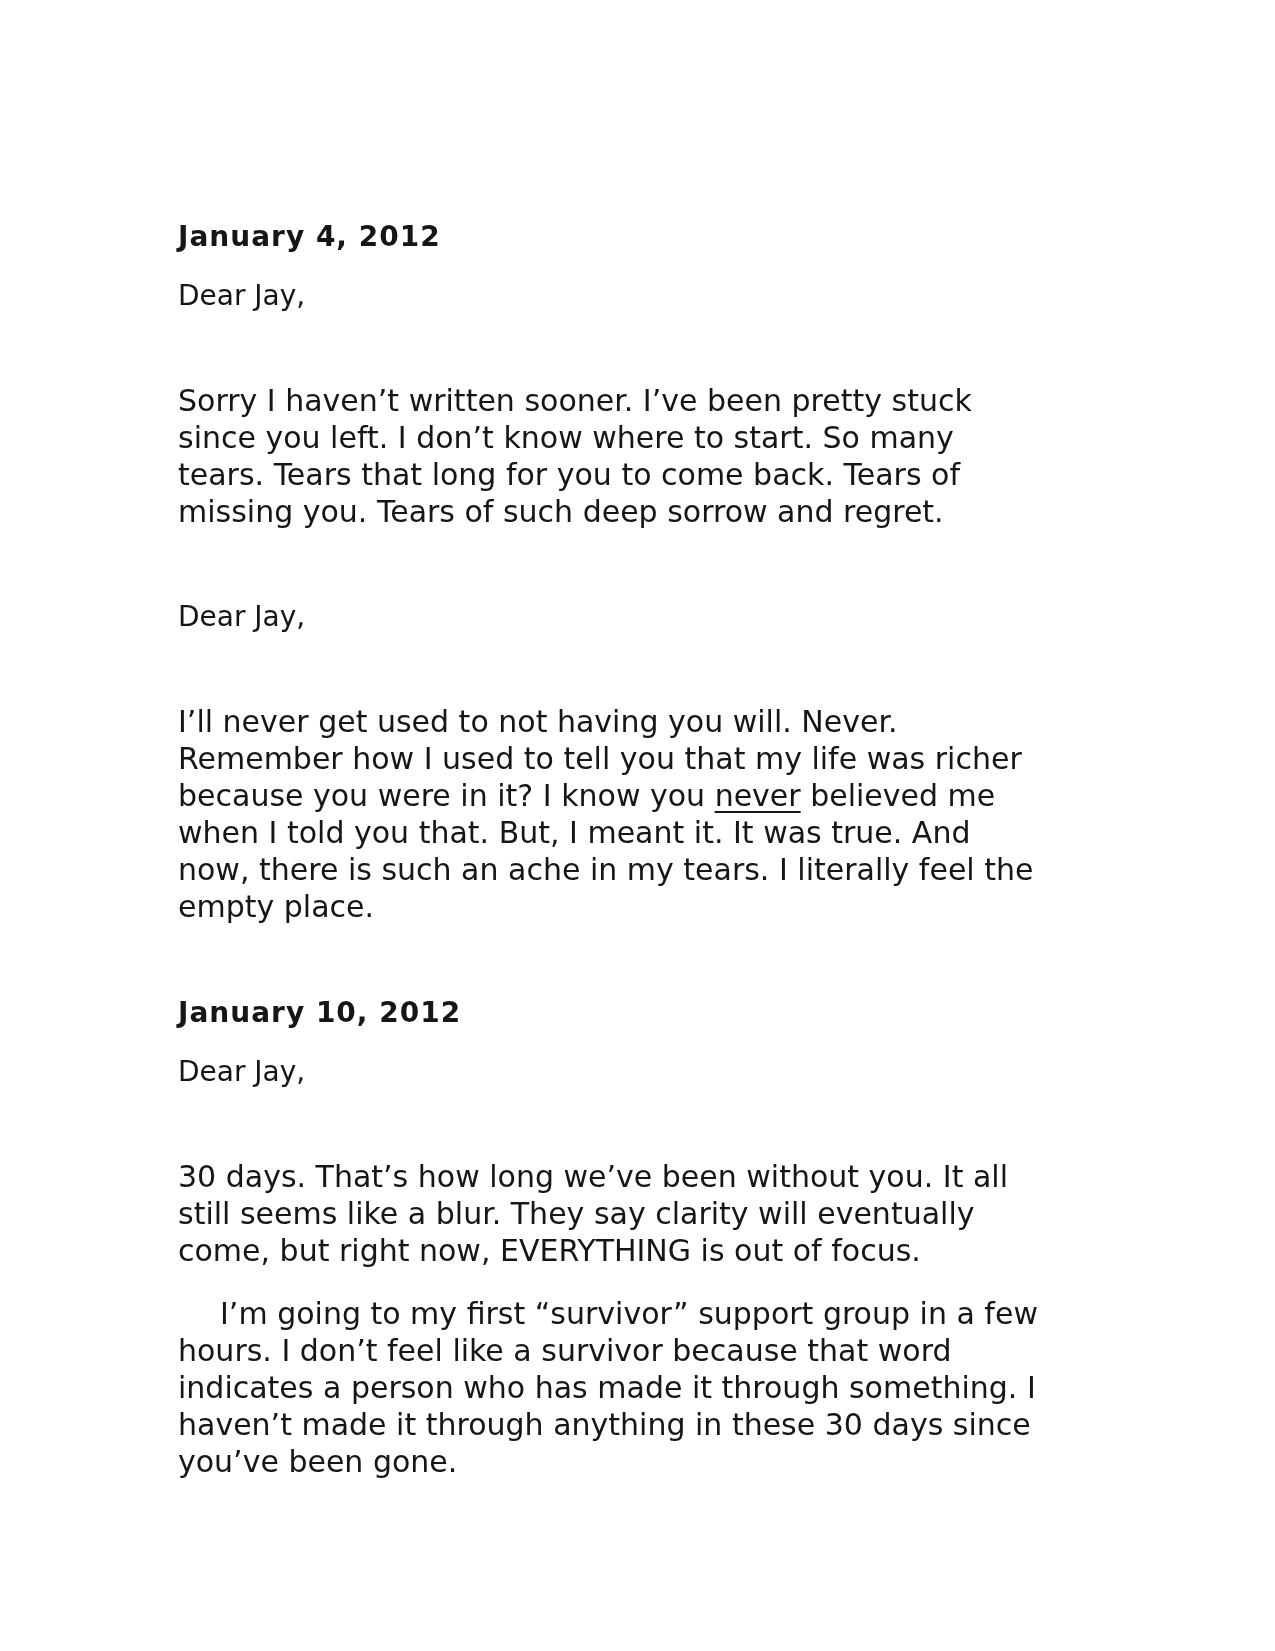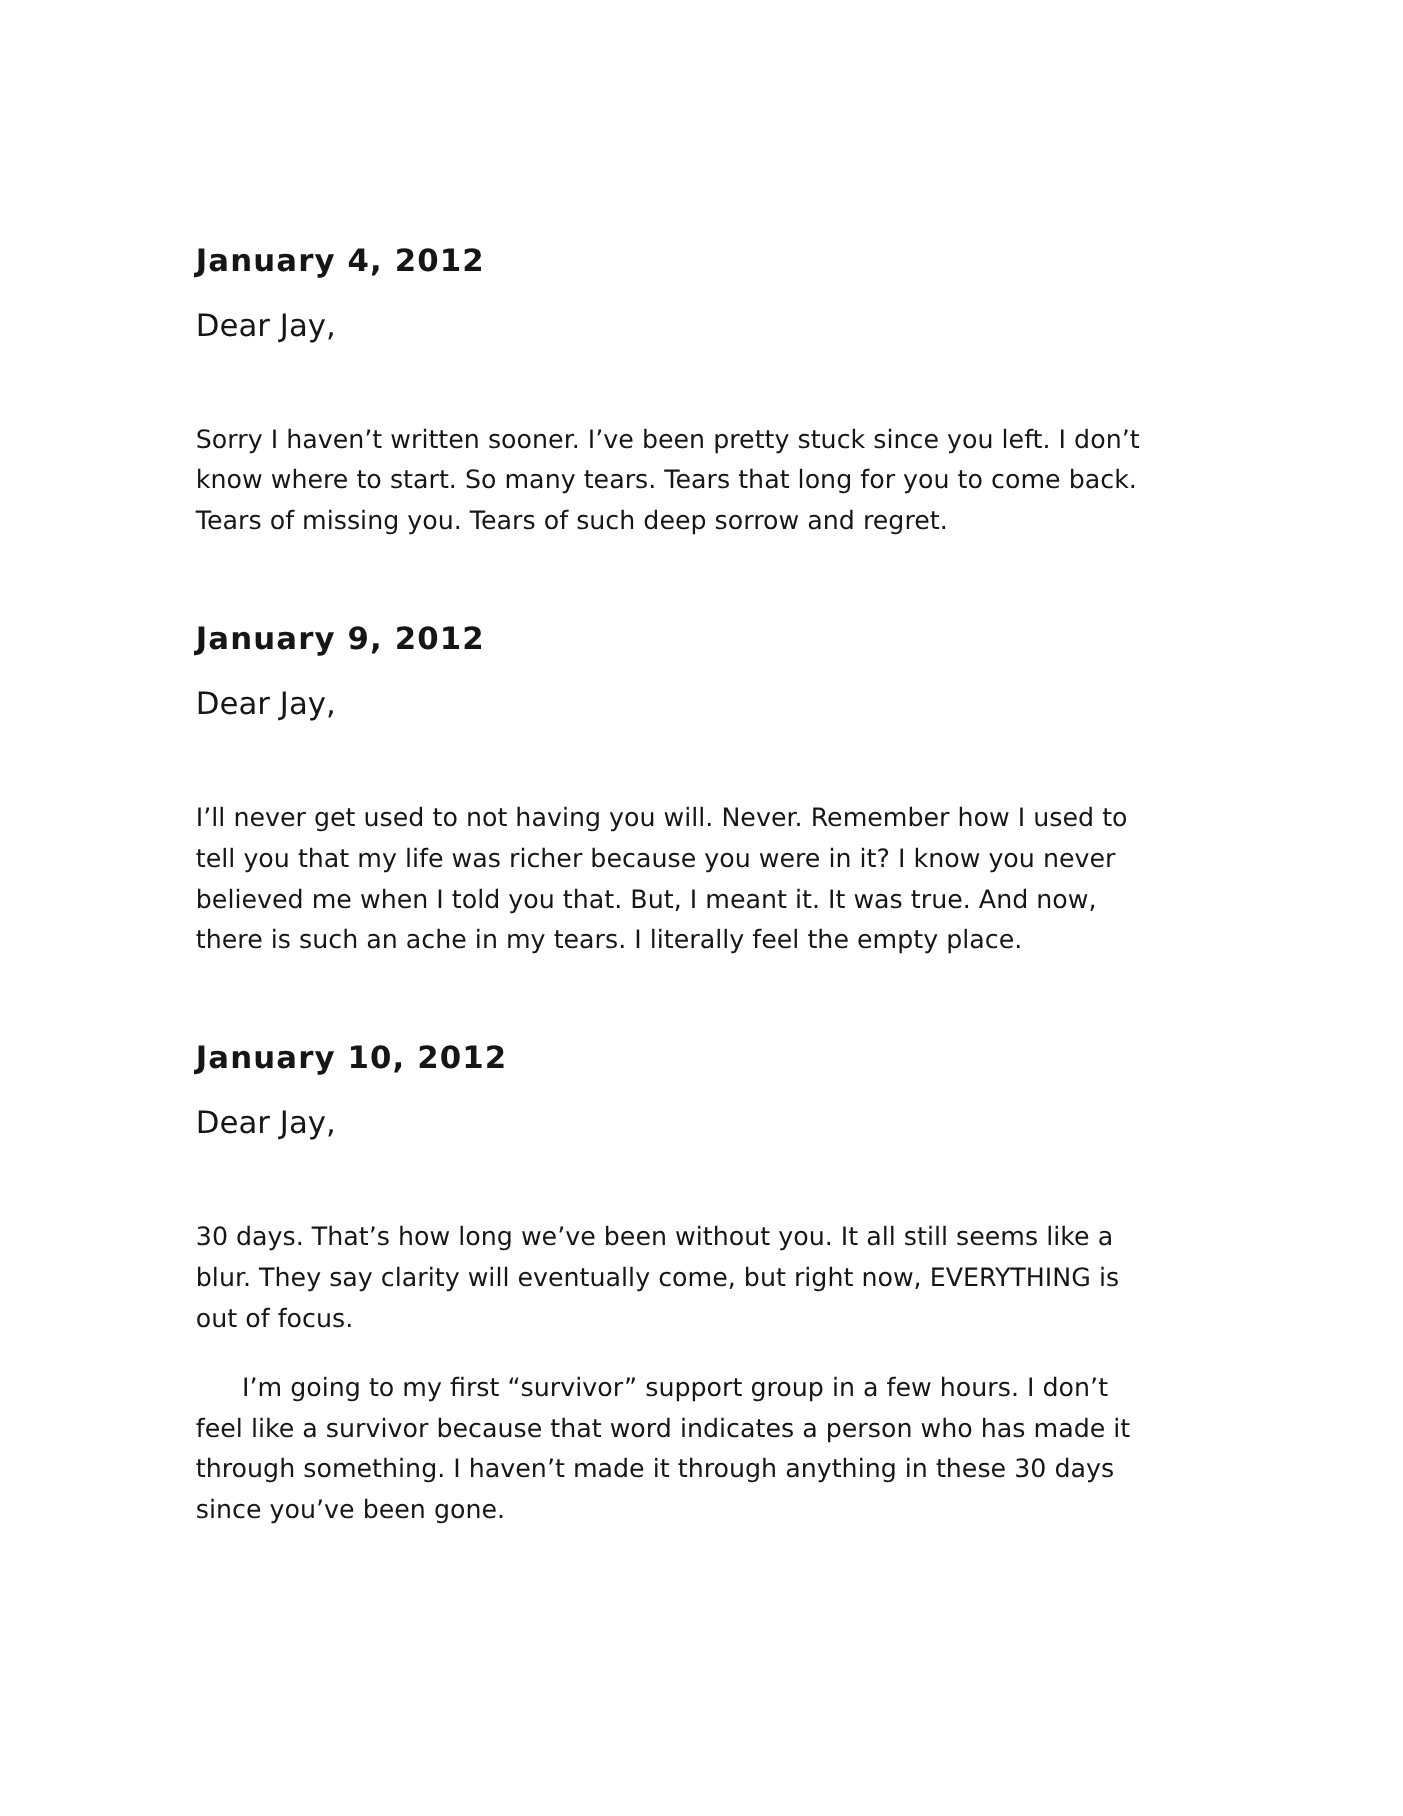--- a/index.html
+++ b/index.html
@@ -28,45 +28,45 @@
     line-height: 40px;
     letter-spacing: 1px;
     margin: 0 0 20px 0;
   }
   .salutation {
     font-size: 28px;
     line-height: 37px;
     margin: 0 0 68px 0;
   }
   .body-para {
-    font-size: 23px;
+    font-size: 30px;
     line-height: 37px;
     margin: 0 0 26px 0;
   }
   .body-para.indented {
     text-indent: 42px;
   }
   .underlined {
+    text-decoration: underline;
     text-underline-offset: 5px;
     text-decoration-thickness: 1.5px;
   }
 </style>
 </head>
 <body>
 
 <div class="page">
 
   <section class="entry">
     <h2 class="entry-date">January 4, 2012</h2>
     <p class="salutation">Dear Jay,</p>
     <p class="body-para"><span>Sorry I haven’t written sooner. I’ve been pretty stuck since you left. I don’t know where to start. So many tears. Tears that long for you to come back. Tears of missing you. Tears of such deep sorrow and regret.</span></p>
   </section>
 
   <section class="entry">
-    <h2 class="entry-date">January 9, 2012</h2>
     <p class="salutation">Dear Jay,</p>
     <p class="body-para"><span>I’ll never get used to not having you will. Never. Remember how I used to tell you that my life was richer because you were in it? I know you </span><span class="underlined">never</span><span> believed me when I told you that. But, I meant it. It was true. And now, there is such an ache in my tears. I literally feel the empty place.</span></p>
   </section>
 
   <section class="entry">
     <h2 class="entry-date">January 10, 2012</h2>
     <p class="salutation">Dear Jay,</p>
     <p class="body-para"><span>30 days. That’s how long we’ve been without you. It all still seems like a blur. They say clarity will eventually come, but right now, EVERYTHING is out of focus.</span></p>
     <p class="body-para indented"><span>I’m going to my first “survivor” support group in a few hours. I don’t feel like a survivor because that word indicates a person who has made it through something. I haven’t made it through anything in these 30 days since you’ve been gone.</span></p>
   </section>

